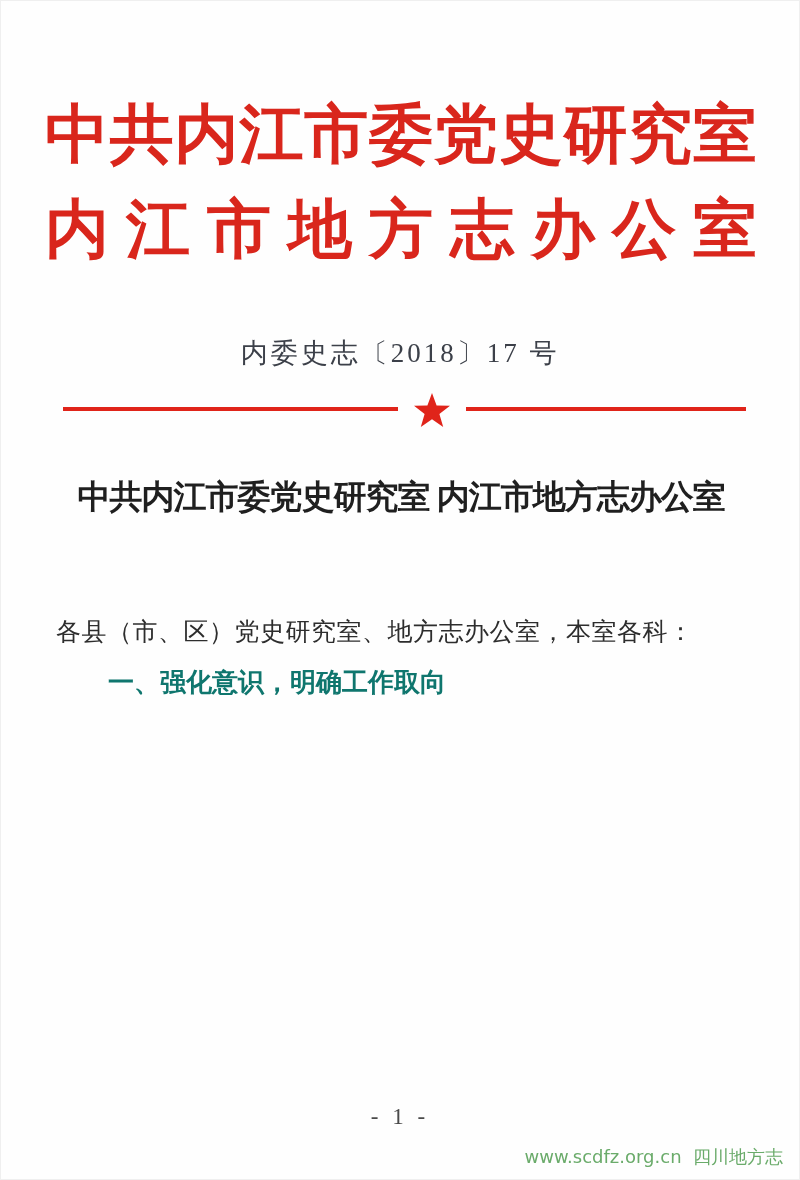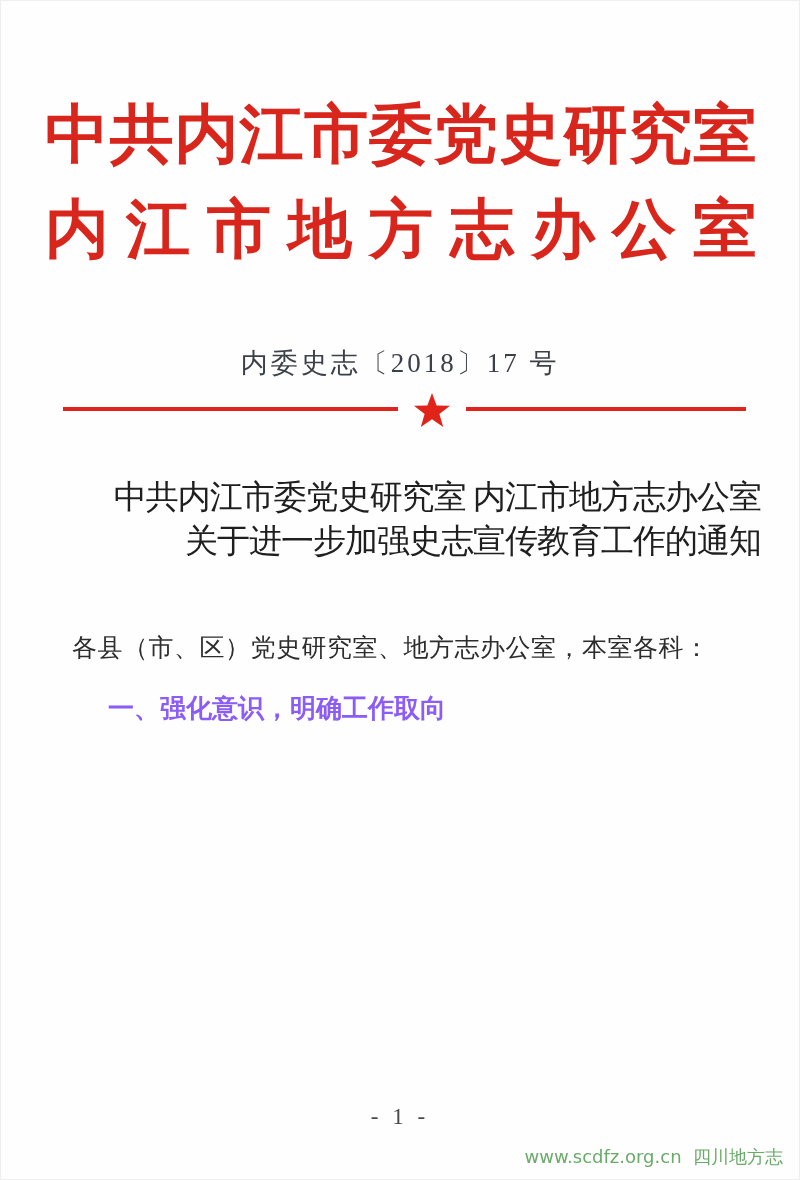--- a/index.html
+++ b/index.html
@@ -35,57 +35,56 @@
   }
 
   
   .doc-number {
     position: absolute;
     left: 0; top: 334px; width: 100%;
     text-align: center;
     font-size: 27px;
     letter-spacing: 3px;
     color: #3c4049;
-    margin-top: 10px;
   }
 
   
   .rule-left  { position: absolute; left: 62px;  top: 406px; width: 335px; height: 4px; background: #e0241a; }
   .rule-right { position: absolute; left: 465px; top: 406px; width: 280px; height: 4px; background: #e0241a; }
   .star-wrap  { position: absolute; left: 412px; top: 391px; width: 38px; height: 36px; }
 
   
   .notice-title {
     position: absolute;
     left: 40px; top: 474px; width: 720px;
-    text-align: right;
-    font-weight: normal;
+    text-align: center;
+    font-weight: bold;
     font-size: 33px;
     line-height: 44px;
     color: #1f1f1f;
     letter-spacing: -1px;
   }
 
   
   .body-text {
     position: absolute;
     left: 55px; top: 608px; width: 690px;
     font-size: 25px;
     line-height: 45px;
     color: #2d2d2d;
     text-align: justify;
     letter-spacing: 0.5px;
   }
-  .body-text p { margin: 16px; text-indent: 2em; }
+  .body-text p { margin: 0; text-indent: 2em; }
   .body-text p.salutation { text-indent: 0; }
   .section-heading {
     font-family: "DejaVu Sans", "Liberation Sans", sans-serif;
     font-weight: bold;
     font-size: 26px;
-    color: #8b5cf6;
+    color: #0f766e;
     text-indent: 2em;
     margin: 6px 0 3px 0 !important;
     letter-spacing: 0;
   }
 
   
   .page-number {
     position: absolute;
     left: 0; top: 1103px; width: 100%;
     text-align: center;
@@ -139,21 +138,20 @@
   <div class="rule-left"></div>
   <div class="star-wrap">
     <svg width="38" height="36" viewBox="0 0 38 36">
       <polygon points="19,1 23.6,13.4 37,13.8 26.4,21.9 30.2,35 19,27.3 7.8,35 11.6,21.9 1,13.8 14.4,13.4" fill="#e0241a"></polygon>
     </svg>
   </div>
   <div class="rule-right"></div>
 
   <div class="notice-title">
     <div>中共内江市委党史研究室 内江市地方志办公室</div>
-    <div>关于进一步加强史志宣传教育工作的通知</div>
   </div>
 
   <div class="body-text">
     <p class="salutation">各县（市、区）党史研究室、地方志办公室，本室各科：</p>
     <p class="section-heading">一、强化意识，明确工作取向</p>
   </div>
 
   <div class="page-number">- 1 -</div>
 
   <div class="watermark">www.scdfz.org.cn  四川地方志</div>

